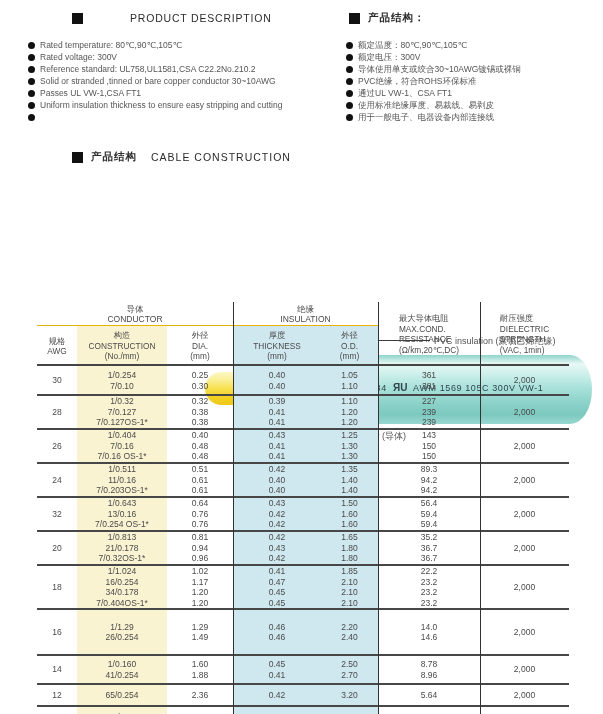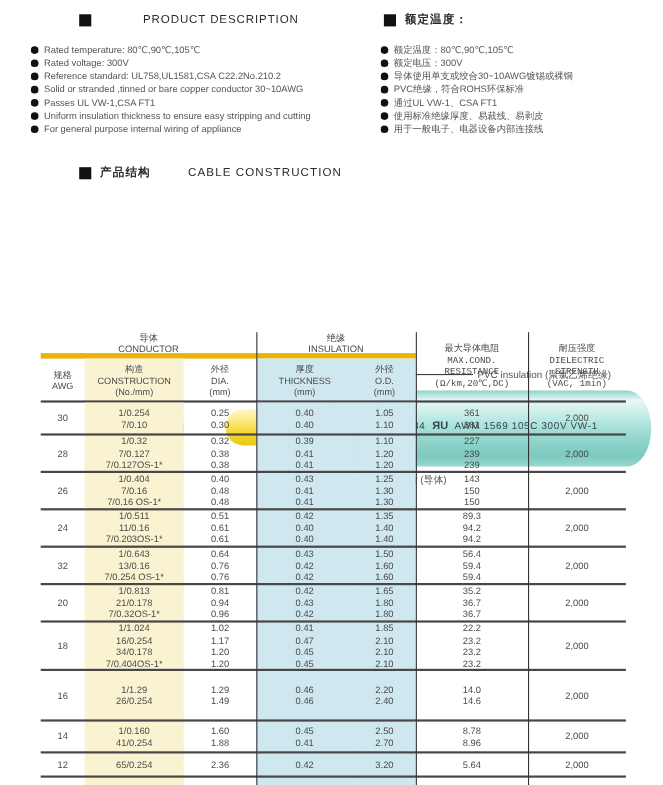--- a/index.html
+++ b/index.html
@@ -14,21 +14,21 @@
   .sec-notes .sec-title{padding-left:3px;font-weight:bold;letter-spacing:1px;}
   .sq{width:11px;height:11px;background:#111;flex:0 0 auto;}
   .blist{list-style:none;margin:13px 0 0 0;padding:0;}
   .blist li{display:flex;align-items:flex-start;gap:5px;font-size:8.5px;line-height:12px;
             color:#555;white-space:nowrap;overflow:hidden;}
   .dot{width:7px;height:7px;border-radius:50%;background:#111;flex:0 0 auto;margin-top:2.5px;}
   
   .sec-cons-title{position:absolute;left:28px;top:150px;display:flex;align-items:center;gap:8px;
                   font-size:10.5px;color:#2b2b2b;padding-left:44px;}
   .sec-cons-title .cn{font-weight:bold;letter-spacing:1px;}
-  .sec-cons-title .en{margin-left:26px;letter-spacing:1px;}
+  .sec-cons-title .en{margin-left:6px;letter-spacing:1px;}
   .diagram{position:absolute;left:0;top:165px;width:603px;height:130px;}
   .xsec{position:absolute;left:91px;top:186px;width:70px;height:70px;border:3px solid #4cb5ad;
         border-radius:50%;background:#fff;display:flex;align-items:center;justify-content:center;}
   .core{width:41px;height:41px;border-radius:50%;background:radial-gradient(circle at 45% 40%,#ffe452 0%,#f6d414 70%,#efc90e 100%);}
   .rod{position:absolute;left:205px;top:207px;width:112px;height:33px;border-radius:17px;
        background:linear-gradient(180deg,#fdf8c4 0%,#faf09a 22%,#f8e050 50%,#f2d01e 78%,#eec81a 100%);}
   .jacket{position:absolute;left:298px;top:190px;width:294px;height:69px;
           border-radius:0 22px 22px 0 / 0 35px 35px 0;
           background:linear-gradient(180deg,#8fd3cb 0%,#e9f8f5 13%,#c9eee9 30%,#a8e1da 48%,#8bd2c9 70%,#7cc9bf 86%,#98d7d0 100%);}
   .jacket::before{content:'';position:absolute;left:0;top:0;bottom:0;width:9px;
@@ -40,25 +40,25 @@
   .ldot{position:absolute;width:5px;height:5px;border-radius:50%;background:#222;}
   .dlabel{position:absolute;font-size:9px;color:#555;white-space:nowrap;}
   
   .table{position:absolute;left:37px;top:302px;width:532px;}
   .vline{position:absolute;top:0;bottom:0;width:1px;background:#333;z-index:5;}
   .v1{left:196px;}.v2{left:341px;}.v3{left:443px;}
   .thead{display:grid;grid-template-columns:40px 90px 66px 88px 57px 102px 89px;
          grid-template-rows:24px 40px;position:relative;}
   .thead::after{content:'';position:absolute;left:0;right:0;bottom:0;height:2px;background:#454545;}
   .ghead{grid-row:1;display:flex;flex-direction:column;align-items:center;justify-content:center;
-         font-size:8.5px;line-height:10px;border-bottom:5px solid #eab308;white-space:pre-line;text-align:center;}
+         font-size:8.5px;line-height:10px;border-bottom:1px solid #eab308;white-space:pre-line;text-align:center;}
   .g-conductor{grid-column:1/4;}
   .g-insulation{grid-column:4/6;}
-  .tallhead{grid-row:1/3;display:flex;align-items:center;justify-content:center;text-align:center;
-            font-size:8.3px;line-height:10.5px;white-space:pre-line;font-family:Liberation Mono, monospace;}
+  .tallhead{grid-row:1/3;display:flex;align-items:center;justify-content:center;text-align:left;
+            font-size:8.3px;line-height:10.5px;white-space:pre-line;}
   .g-res{grid-column:6;}
   .g-diel{grid-column:7;}
   .shead{grid-row:2;display:flex;align-items:center;justify-content:center;text-align:center;
          font-size:8.3px;line-height:10.5px;white-space:pre-line;}
   .bg-y{background:#faf3d2;}
   .bg-b{background:#cfe7ee;}
   .tbody{position:relative;}
   .tbody::after{content:'';position:absolute;left:0;right:0;bottom:-1px;height:1px;background:#454545;}
   .trow{display:grid;grid-template-columns:40px 90px 66px 88px 57px 102px 89px;
         align-items:center;position:relative;}
@@ -96,29 +96,28 @@
       <li>
           <span class="dot"></span>
           <span>Passes UL VW-1,CSA FT1</span>
         </li>
       <li>
           <span class="dot"></span>
           <span>Uniform insulation thickness to ensure easy stripping and cutting</span>
         </li>
       <li>
           <span class="dot"></span>
-          <span>For general purpose internal wiring of appliance</span>
         </li>
     </ul>
   </div>
 
   <div class="sec sec-notes">
     <div class="sec-title">
       <span class="sq"></span>
-      <span>额定温度：</span>
+      <span>产品结构：</span>
     </div>
     <ul class="blist">
       <li>
           <span class="dot"></span>
           <span>额定温度：80℃,90℃,105℃</span>
         </li>
       <li>
           <span class="dot"></span>
           <span>额定电压：300V</span>
         </li>

